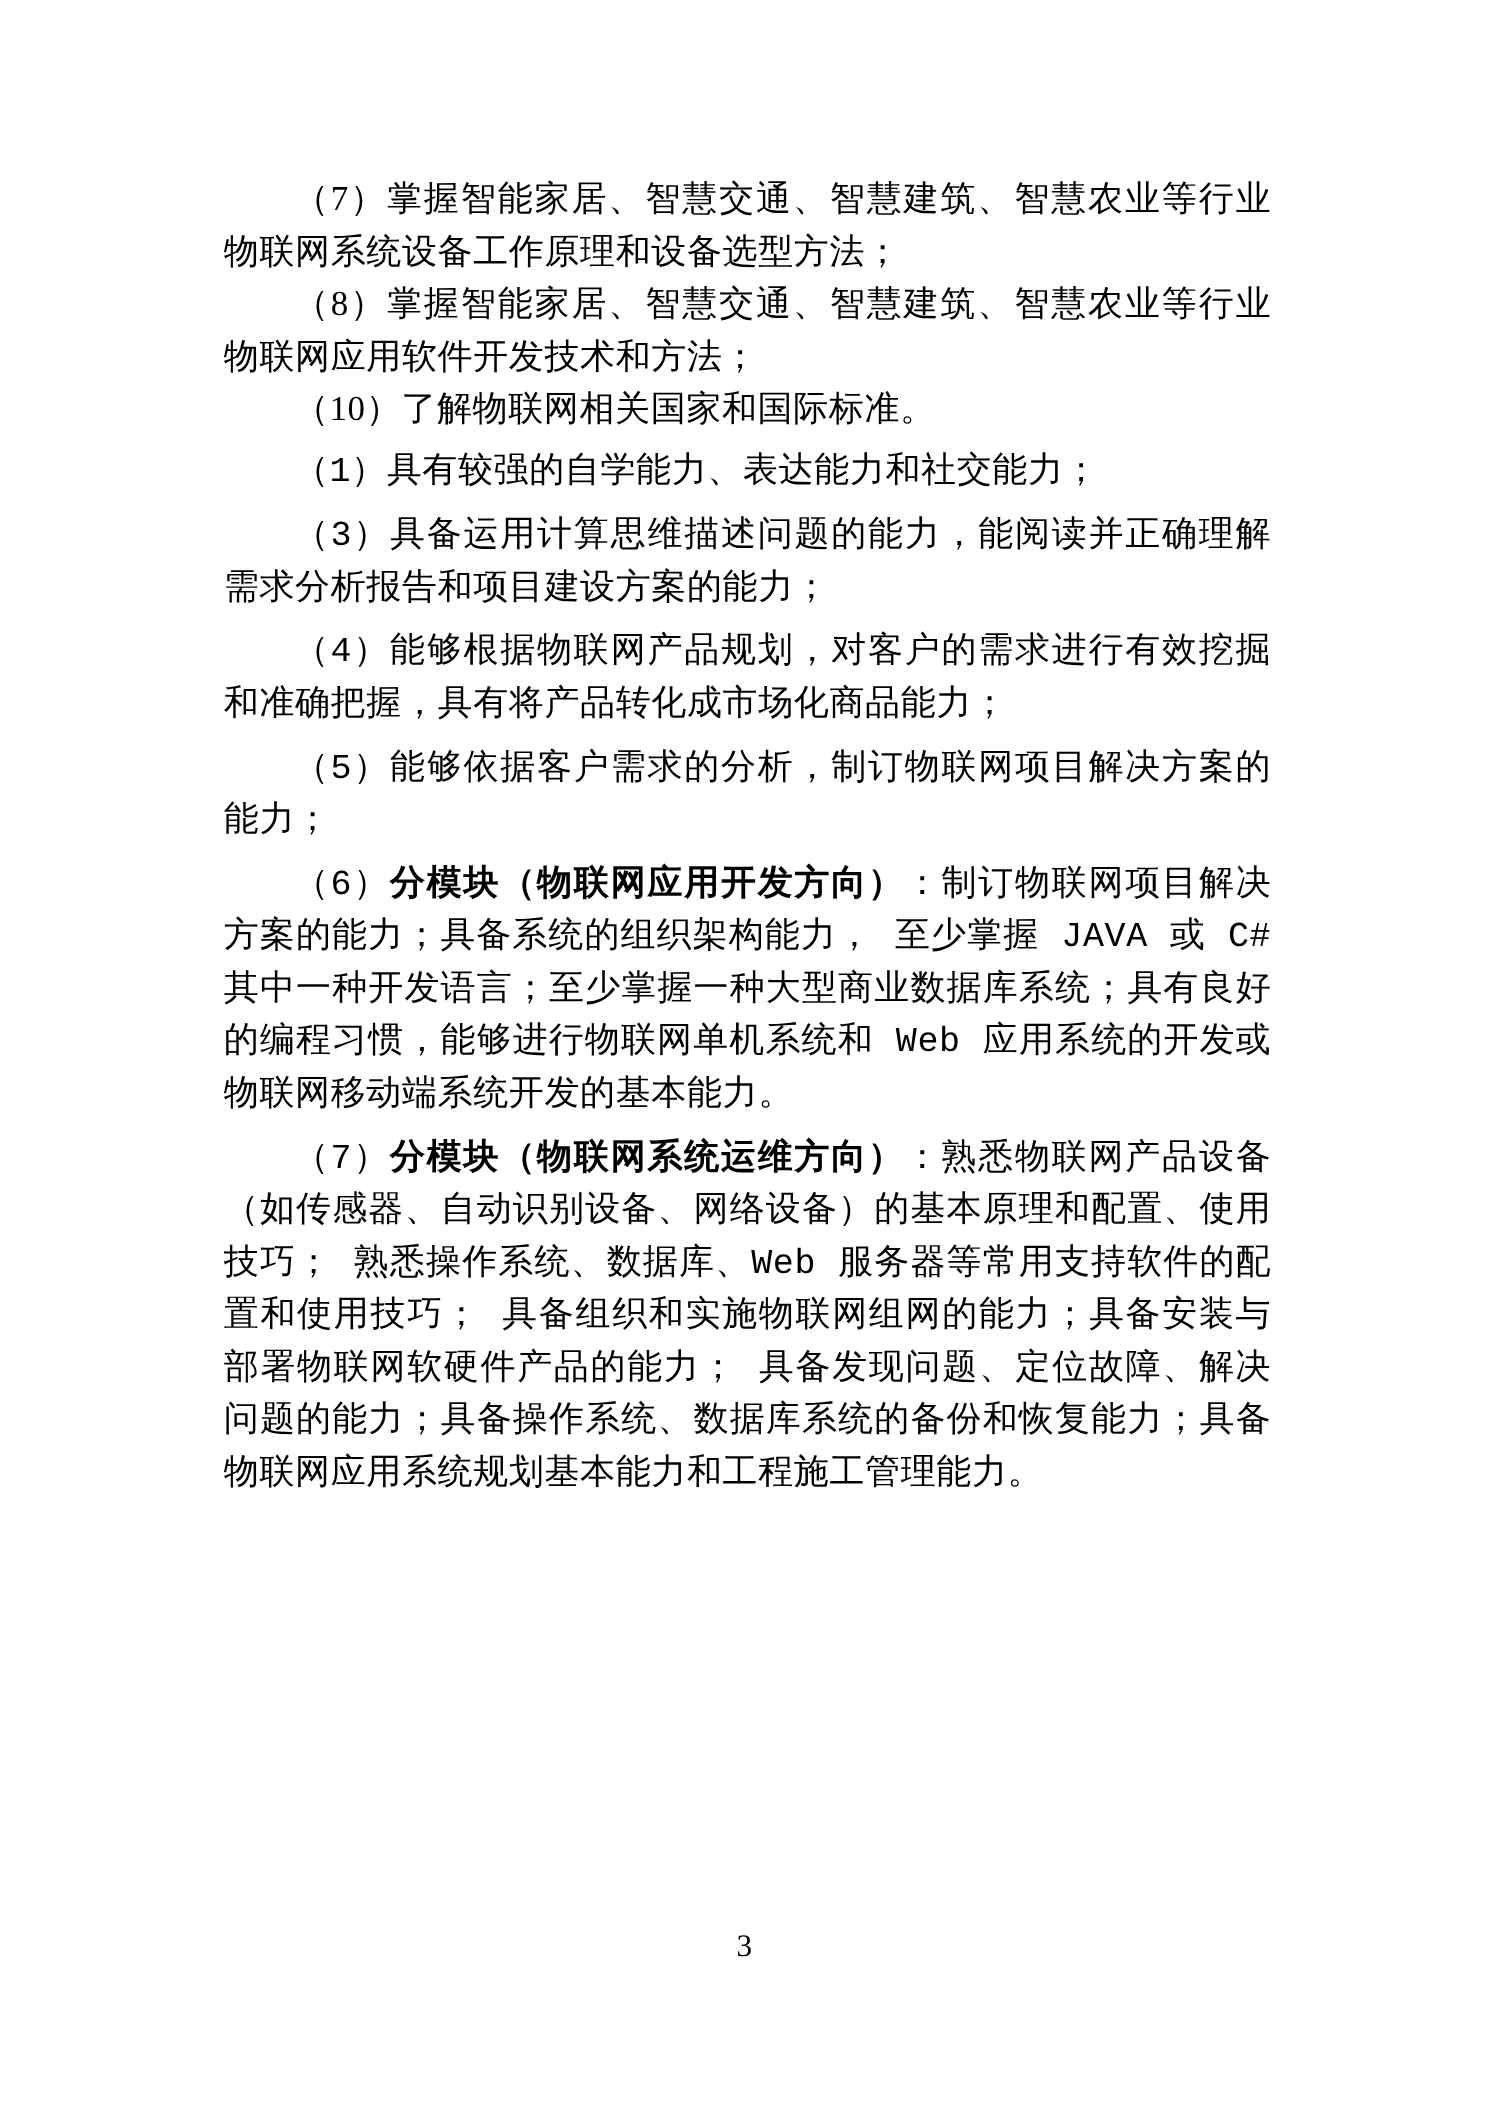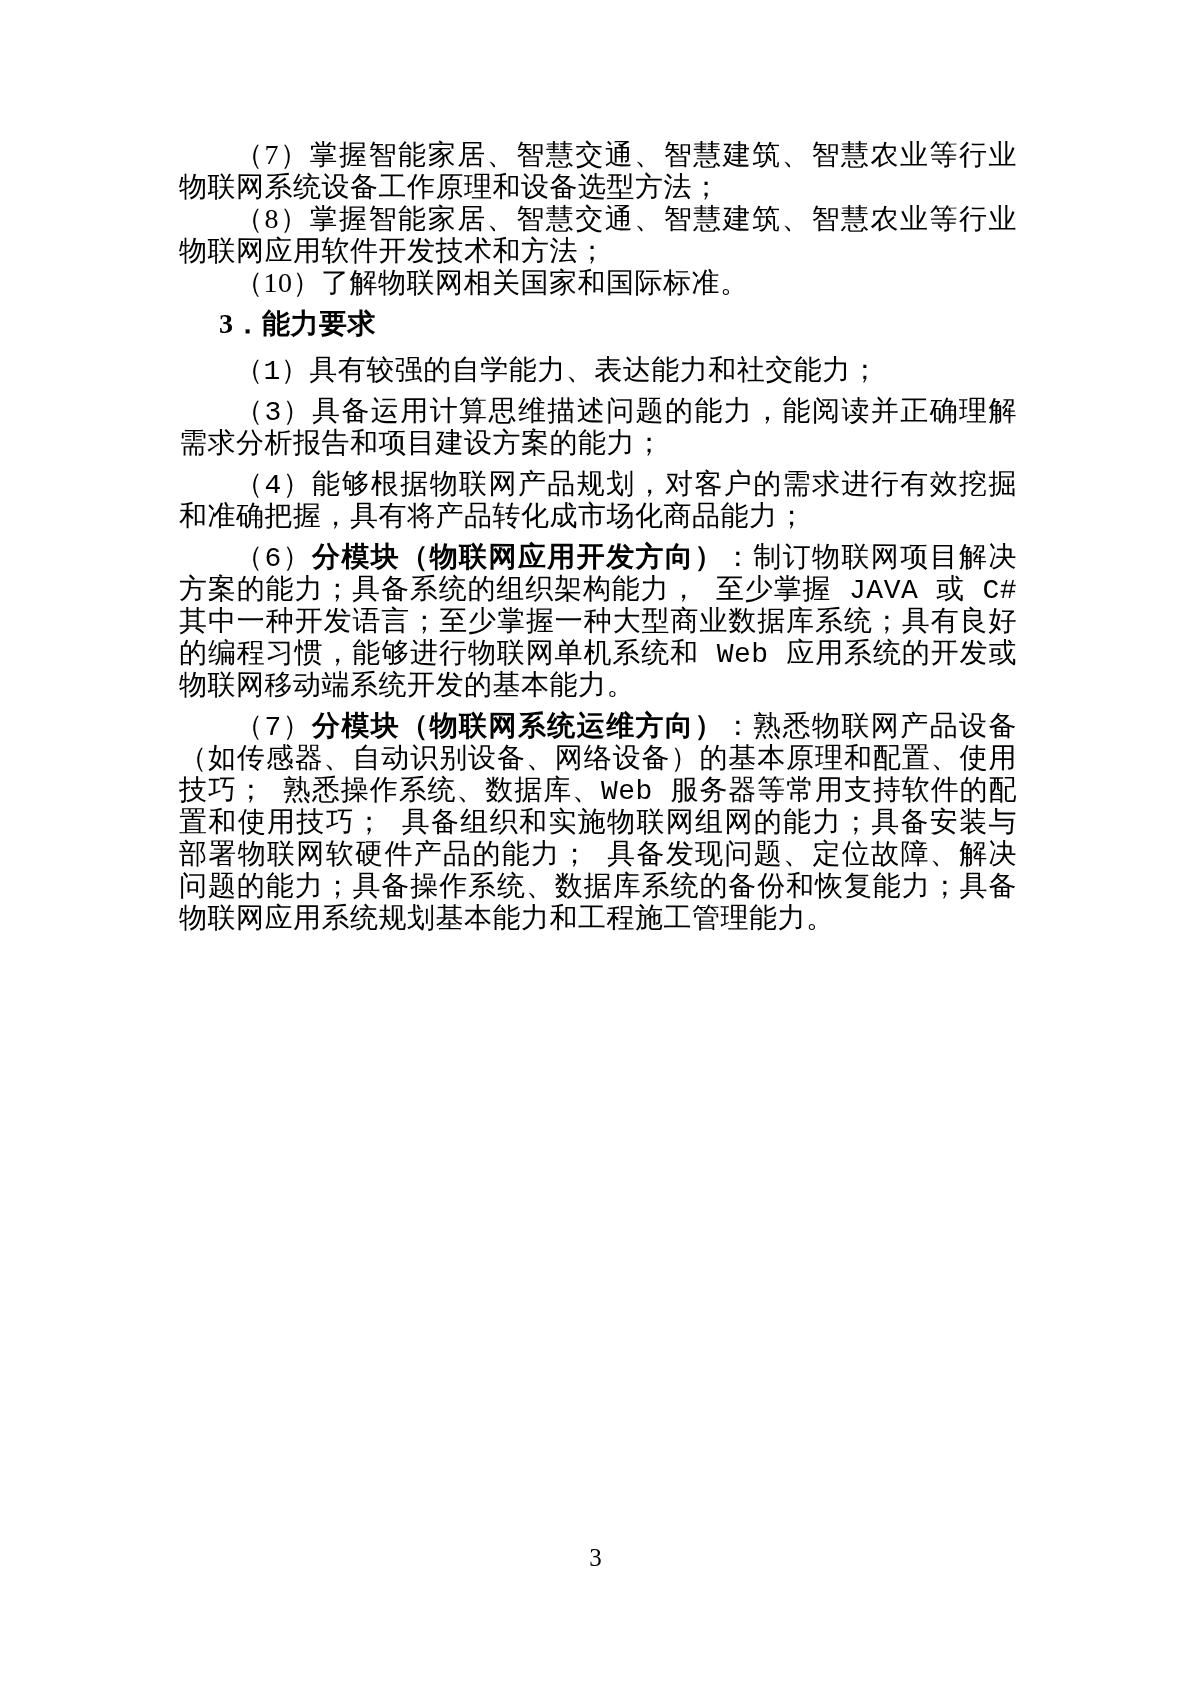--- a/index.html
+++ b/index.html
@@ -23,21 +23,21 @@
     background: #ffffff;
   }
   .content {
     position: absolute;
     left: 179px;
     top: 139px;
     width: 838px;
   }
   .para {
     font-size: 28px;
-    line-height: 32px;
+    line-height: 42px;
     margin: 0;
     text-align: justify;
     text-indent: 56px;
     letter-spacing: 0.5px;
   }
   .para.spaced {
     margin-top: 9px;
     font-family: Liberation Mono, monospace;
   }
   .heading {
@@ -68,29 +68,29 @@
 <div class="page">
   <div class="content">
 
     <p class="para">（7）掌握智能家居、智慧交通、智慧建筑、智慧农业等行业物联网系统设备工作原理和设备选型方法；</p>
 
     <p class="para">（8）掌握智能家居、智慧交通、智慧建筑、智慧农业等行业物联网应用软件开发技术和方法；</p>
 
 
     <p class="para">（10）了解物联网相关国家和国际标准。</p>
 
-    <h3 class="heading">3．能力要求</h3>
 
     <p class="para spaced">（1）具有较强的自学能力、表达能力和社交能力；</p>
 
 
     <p class="para spaced">（3）具备运用计算思维描述问题的能力，能阅读并正确理解需求分析报告和项目建设方案的能力；</p>
 
     <p class="para spaced">（4）能够根据物联网产品规划，对客户的需求进行有效挖掘和准确把握，具有将产品转化成市场化商品能力；</p>
 
+    <p class="para spaced">（5）能够依据客户需求的分析，制订物联网项目解决方案的能力；</p>
 
     <p class="para spaced"><span>（6）</span><span class="bold-run">分模块（物联网应用开发方向）</span><span>：制订物联网项目解决方案的能力；具备系统的组织架构能力， 至少掌握 JAVA 或 C#其中一种开发语言；至少掌握一种大型商业数据库系统；具有良好的编程习惯，能够进行物联网单机系统和 Web 应用系统的开发或物联网移动端系统开发的基本能力。</span></p>
 
     <p class="para spaced"><span>（7）</span><span class="bold-run">分模块（物联网系统运维方向）</span><span>：熟悉物联网产品设备（如传感器、自动识别设备、网络设备）的基本原理和配置、使用技巧； 熟悉操作系统、数据库、Web 服务器等常用支持软件的配置和使用技巧； 具备组织和实施物联网组网的能力；具备安装与部署物联网软硬件产品的能力； 具备发现问题、定位故障、解决问题的能力；具备操作系统、数据库系统的备份和恢复能力；具备物联网应用系统规划基本能力和工程施工管理能力。</span></p>
 
   </div>
 
   <div class="footer">3</div>
 </div>
 

